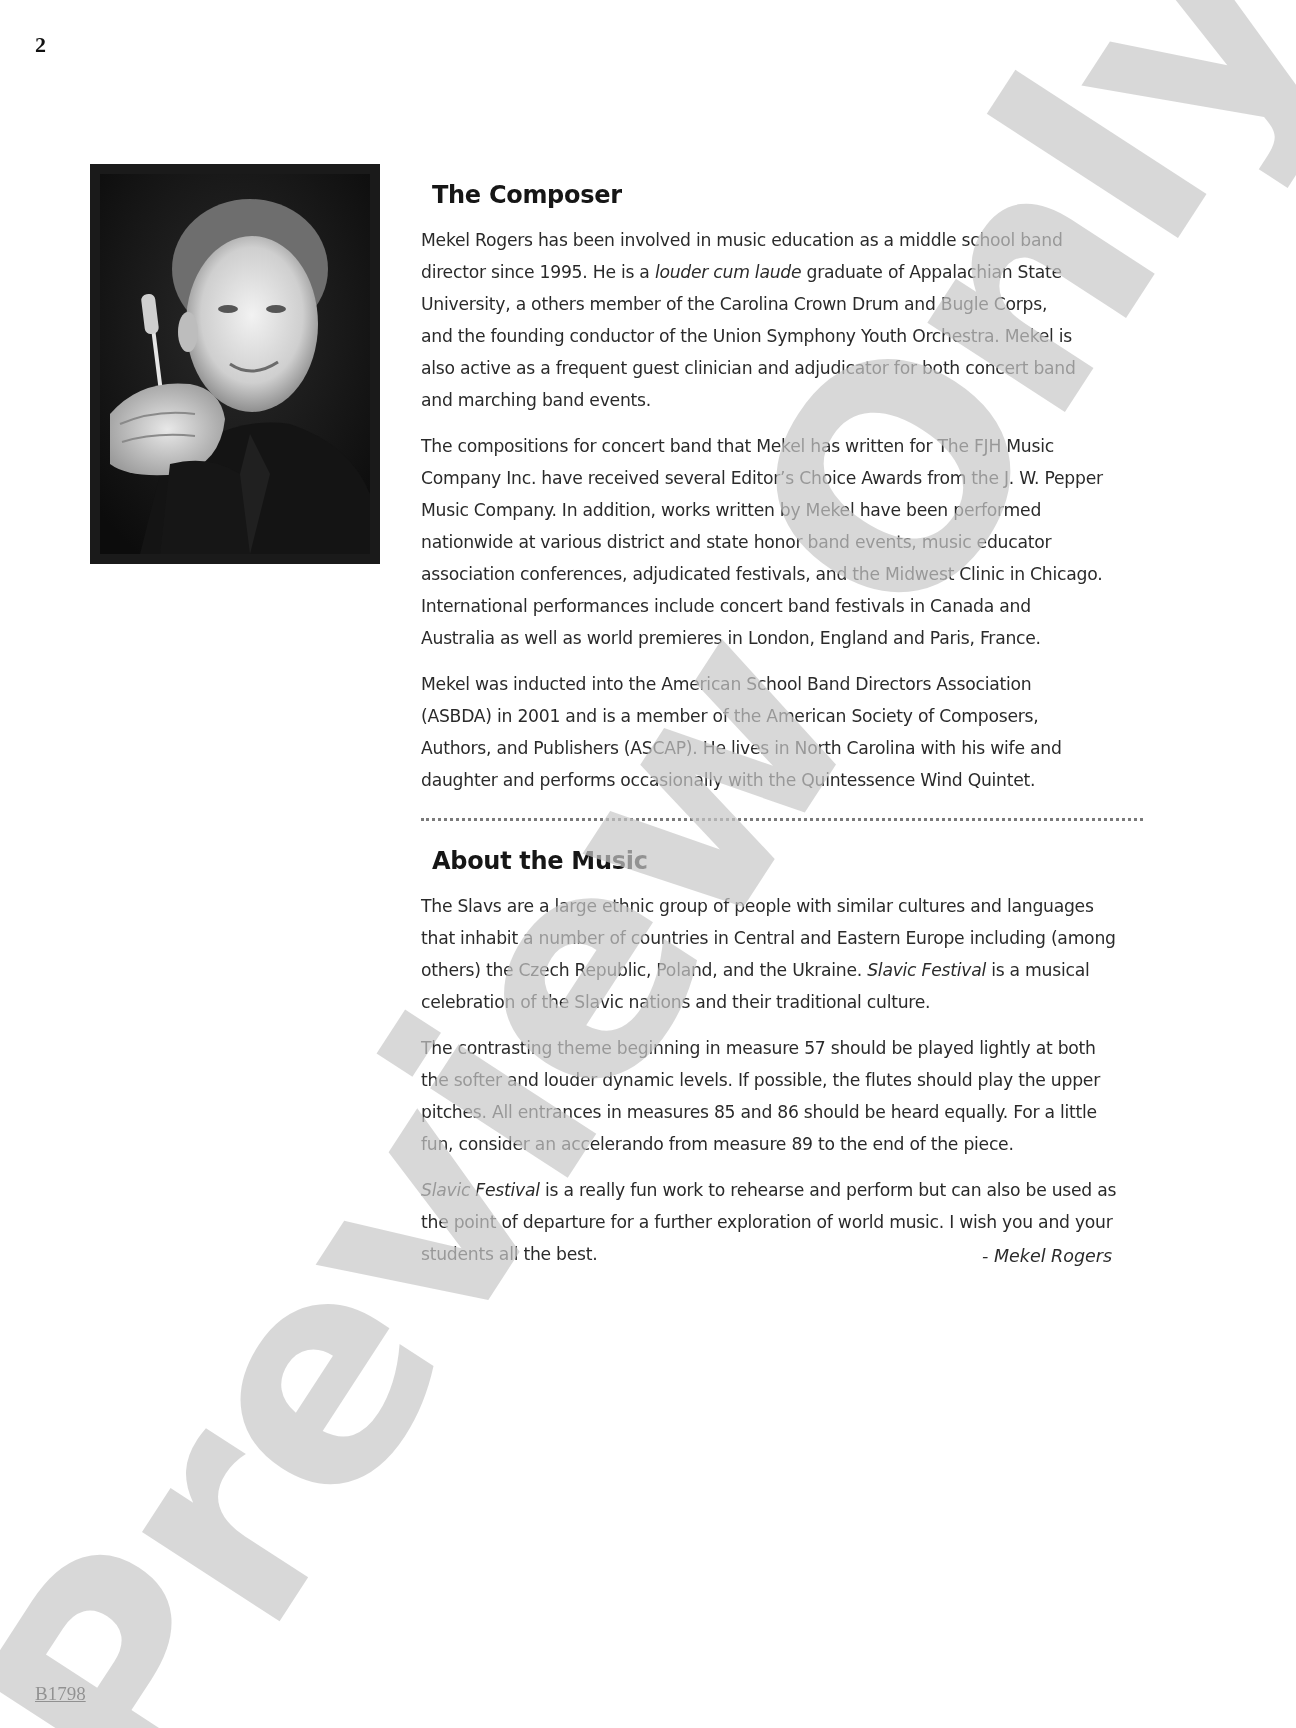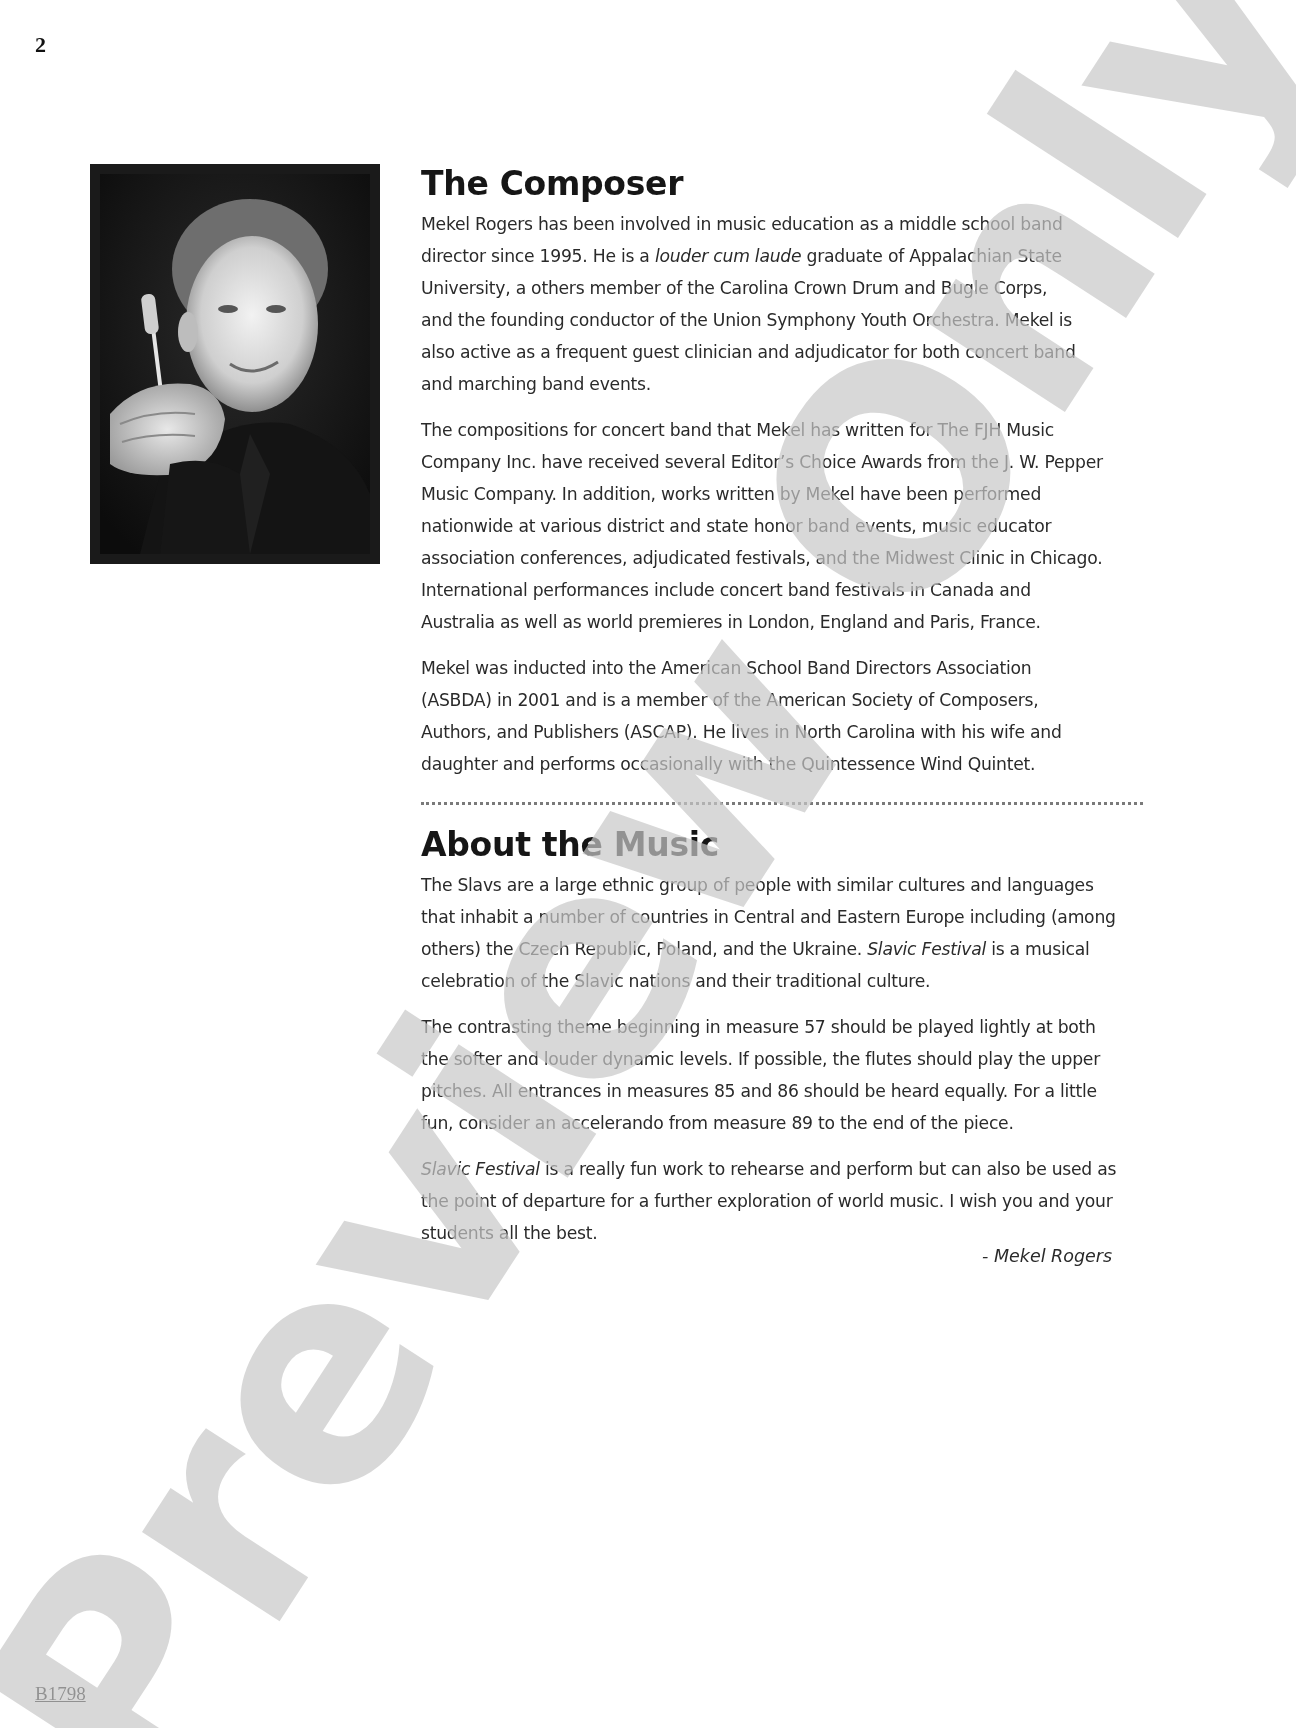--- a/index.html
+++ b/index.html
@@ -48,24 +48,24 @@
       width: 100%;
       height: 100%;
     }
     .content {
       position: absolute;
       left: 421px;
       top: 166px;
       width: 770px;
     }
     h2 {
-      margin: 0;
+      margin: 11px;
       font-family: "DejaVu Sans", sans-serif;
       font-weight: bold;
-      font-size: 33px;
+      font-size: 24px;
       line-height: 36px;
       color: #161616;
       letter-spacing: -0.3px;
     }
     p.body {
       margin: 6px 0 14px 0;
       font-family: "DejaVu Sans", sans-serif;
       font-size: 17.2px;
       line-height: 32px;
       color: #2a2a2a;

